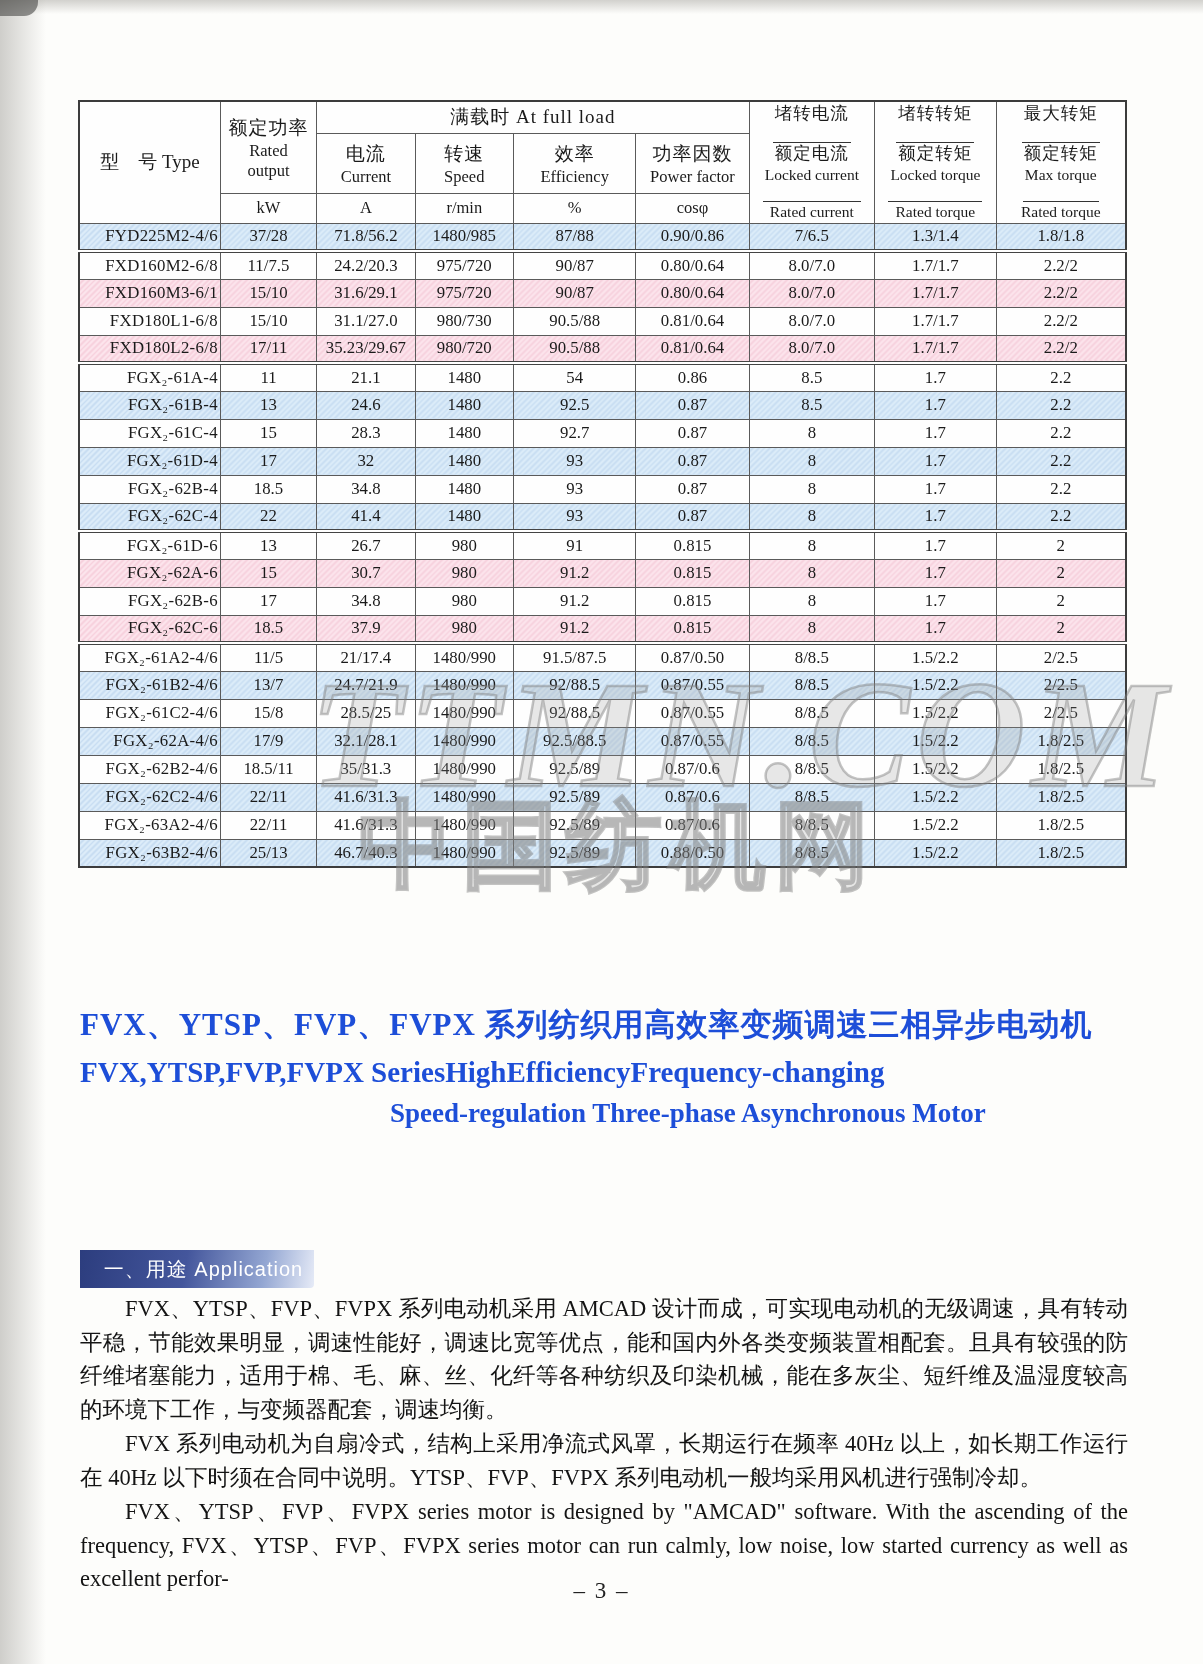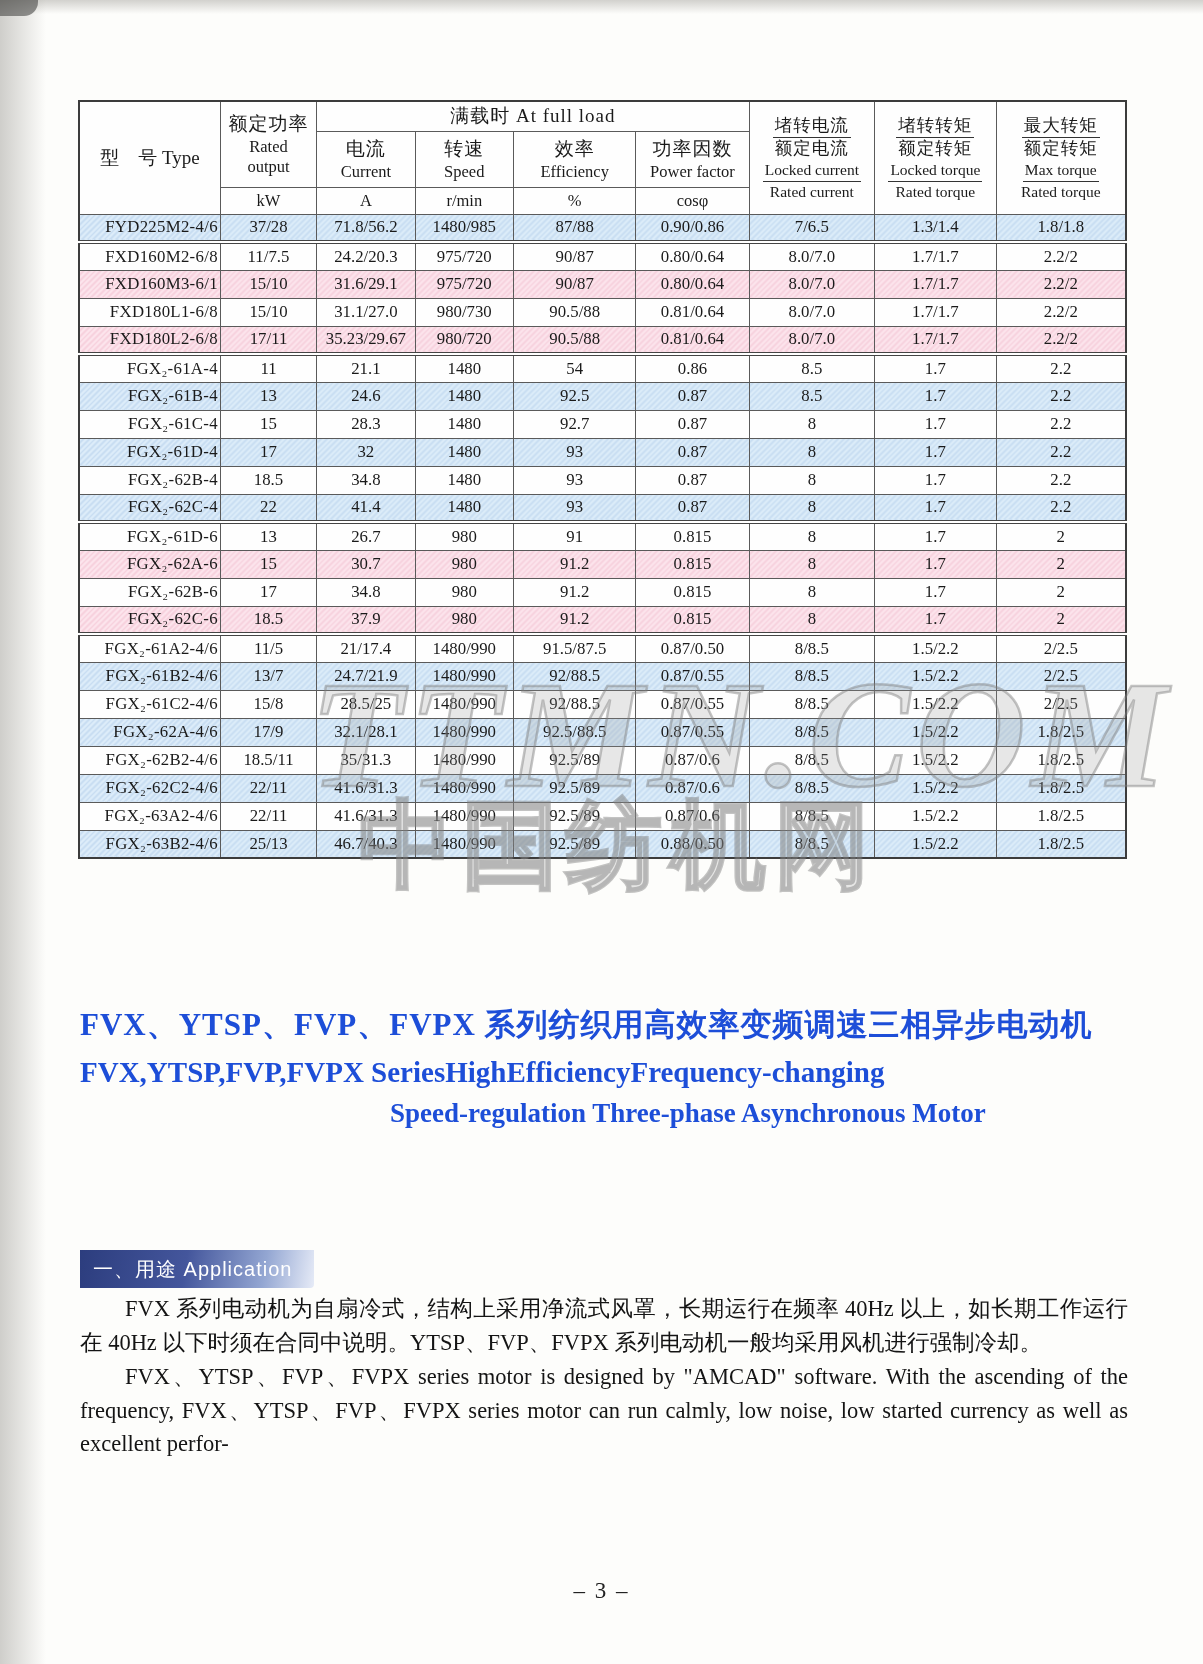--- a/index.html
+++ b/index.html
@@ -27,21 +27,21 @@
   }
   thead th { background:#fefefe; }
   .h-zh { font-size:19px; letter-spacing:1px; }
   .h-en { font-size:16.5px; }
   .h-unit { font-size:16.5px; height:27px;border-radius:7px; }
   .row1 th { height:30px; }
   .row2 th { height:56px; }
   th.type-head { font-size:19px; }
   .ratio { line-height:1.25; font-size:15.5px; }
   .ratio .zh { font-size:17.5px; letter-spacing:1px; }
-  .ratio .bar { display:inline-block; border-bottom:1.4px solid #333; padding:0 2px 1px 2px; }
+  .ratio .bar { display:inline-block; border-bottom:1.4px solid #333; padding:0 2px 17px 2px; }
   tbody td { height:28px; font-size:16.8px; }
   tbody td:first-child { text-align:right; padding-left:9px; letter-spacing:.3px; }
   tr.tint-blue td { background:repeating-linear-gradient(135deg,#dcecf9 0px,#dcecf9 2px,#c9def2 2px,#c9def2 4px); }
   tr.tint-pink td { background:repeating-linear-gradient(135deg,#fce4ec 0px,#fce4ec 2px,#f7d2de 2px,#f7d2de 4px); }
   tr.tint-white td { background:#fefefe; }
   tr.group-end td { border-bottom:4px double #444; }
 
   
   .wm { position:absolute; font-weight:bold; pointer-events:none;
     color:rgba(150,150,150,0.22); -webkit-text-stroke:2.5px rgba(125,125,125,0.45); }
@@ -54,20 +54,21 @@
   .title-zh { font-size:31px; font-weight:bold; letter-spacing:1px; white-space:nowrap; }
   .title-en1 { font-size:29px; font-weight:bold; margin-top:10px; white-space:nowrap; }
   .title-en2 { font-size:27px; font-weight:bold; margin-top:9px; padding-left:310px; white-space:nowrap; }
 
   
   .section-bar { position:absolute; left:80px; top:1250px; width:234px; height:38px;
     background:linear-gradient(100deg,#2c3d7e 0%,#44569c 45%,#93a6d2 78%,#e6ebf7 100%);
     color:#fff; font-size:20px; line-height:38px; padding-left:13px;
     font-family:"Liberation Sans","DejaVu Sans",sans-serif; letter-spacing:1px;
     border-radius:0 0 4px 0;
+    text-align:center;
   }
 
   
   .body-text { position:absolute; left:80px; top:1292px; width:1048px;
     font-size:22.5px; line-height:33.5px; text-align:justify; color:#141414; }
   .body-text p { text-indent:2em; margin:0; }
   .body-text p + p { margin-top:1px; }
 
   .page-number { position:absolute; left:0; top:1578px; width:100%; text-align:center;
     font-size:23px; letter-spacing:2px; color:#222; }
@@ -418,18 +419,19 @@
 
   <div class="title-block">
     <div class="title-zh">FVX、YTSP、FVP、FVPX 系列纺织用高效率变频调速三相异步电动机</div>
     <div class="title-en1">FVX,YTSP,FVP,FVPX SeriesHighEfficiencyFrequency-changing</div>
     <div class="title-en2">Speed-regulation Three-phase Asynchronous Motor</div>
   </div>
 
   <div class="section-bar">一、用途 Application</div>
 
   <div class="body-text">
+    <p>FVX、YTSP、FVP、FVPX 系列电动机采用 AMCAD 设计而成，可实现电动机的无级调速，具有转动平稳，节能效果明显，调速性能好，调速比宽等优点，能和国内外各类变频装置相配套。且具有较强的防纤维堵塞能力，适用于棉、毛、麻、丝、化纤等各种纺织及印染机械，能在多灰尘、短纤维及温湿度较高的环境下工作，与变频器配套，调速均衡。</p>
     <p>FVX 系列电动机为自扇冷式，结构上采用净流式风罩，长期运行在频率 40Hz 以上，如长期工作运行在 40Hz 以下时须在合同中说明。YTSP、FVP、FVPX 系列电动机一般均采用风机进行强制冷却。</p>
     <p>FVX、YTSP、FVP、FVPX series motor is designed by "AMCAD" software. With the ascending of the frequency, FVX、YTSP、FVP、FVPX series motor can run calmly,  low noise,  low started currency as well as excellent perfor-</p>
   </div>
 
   <div class="page-number">– 3 –</div>
 </div>
 
 </body></html>

